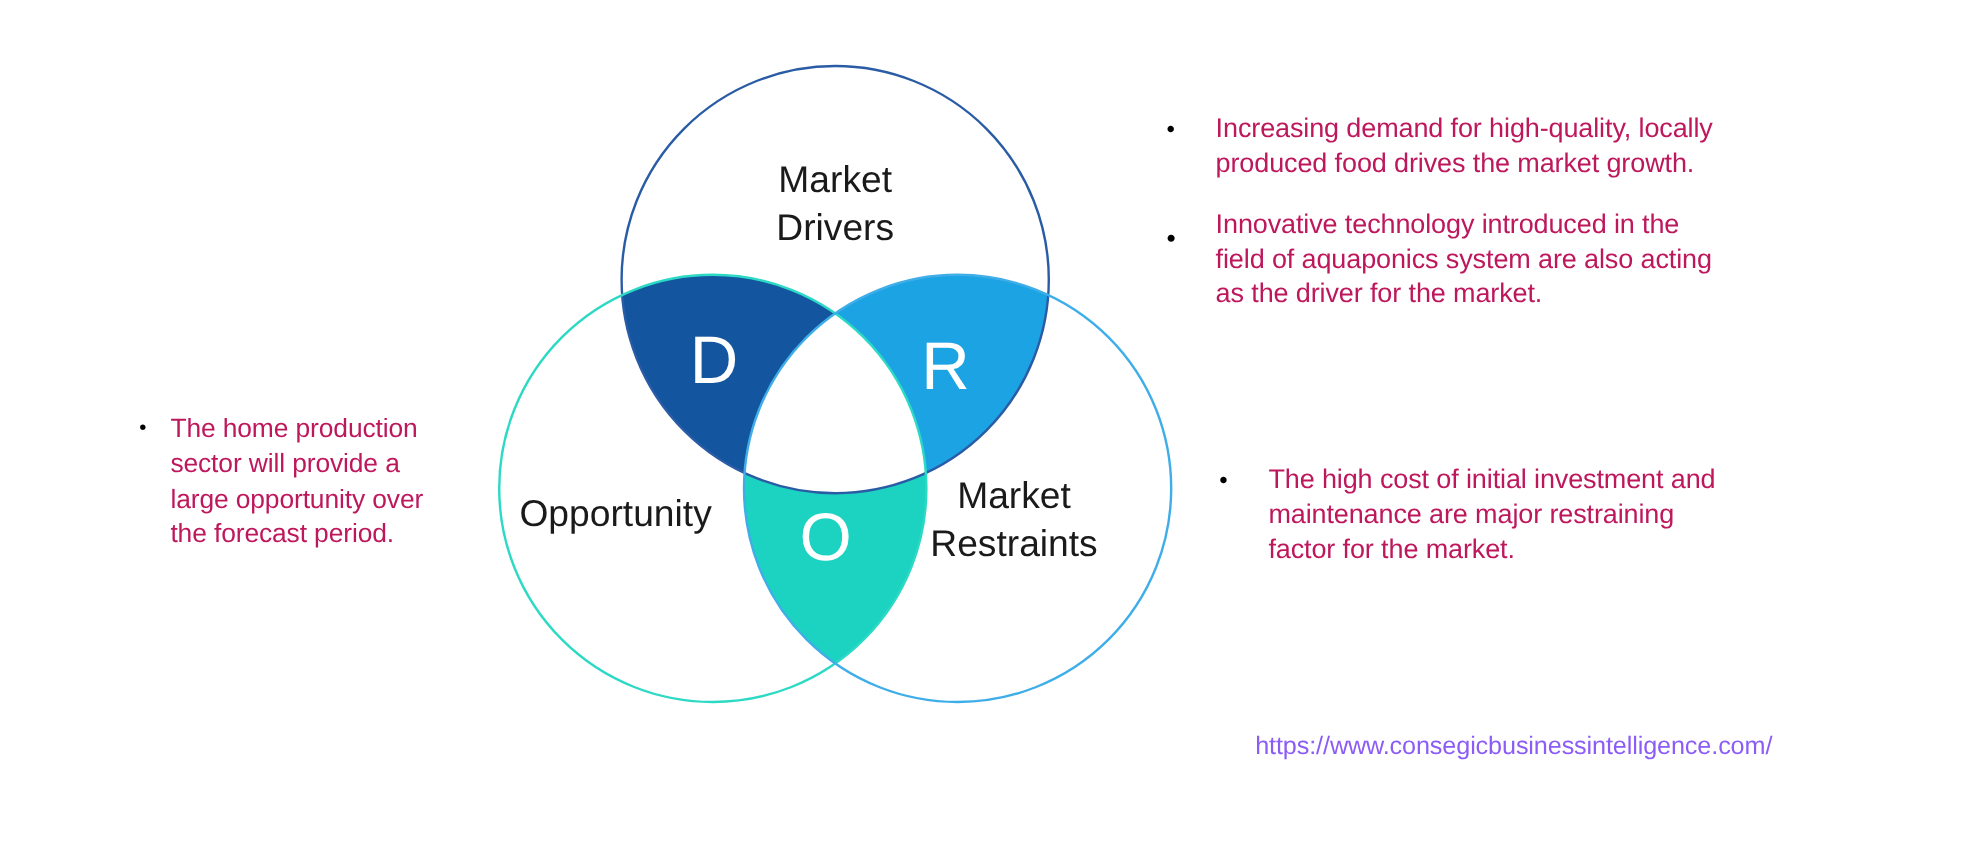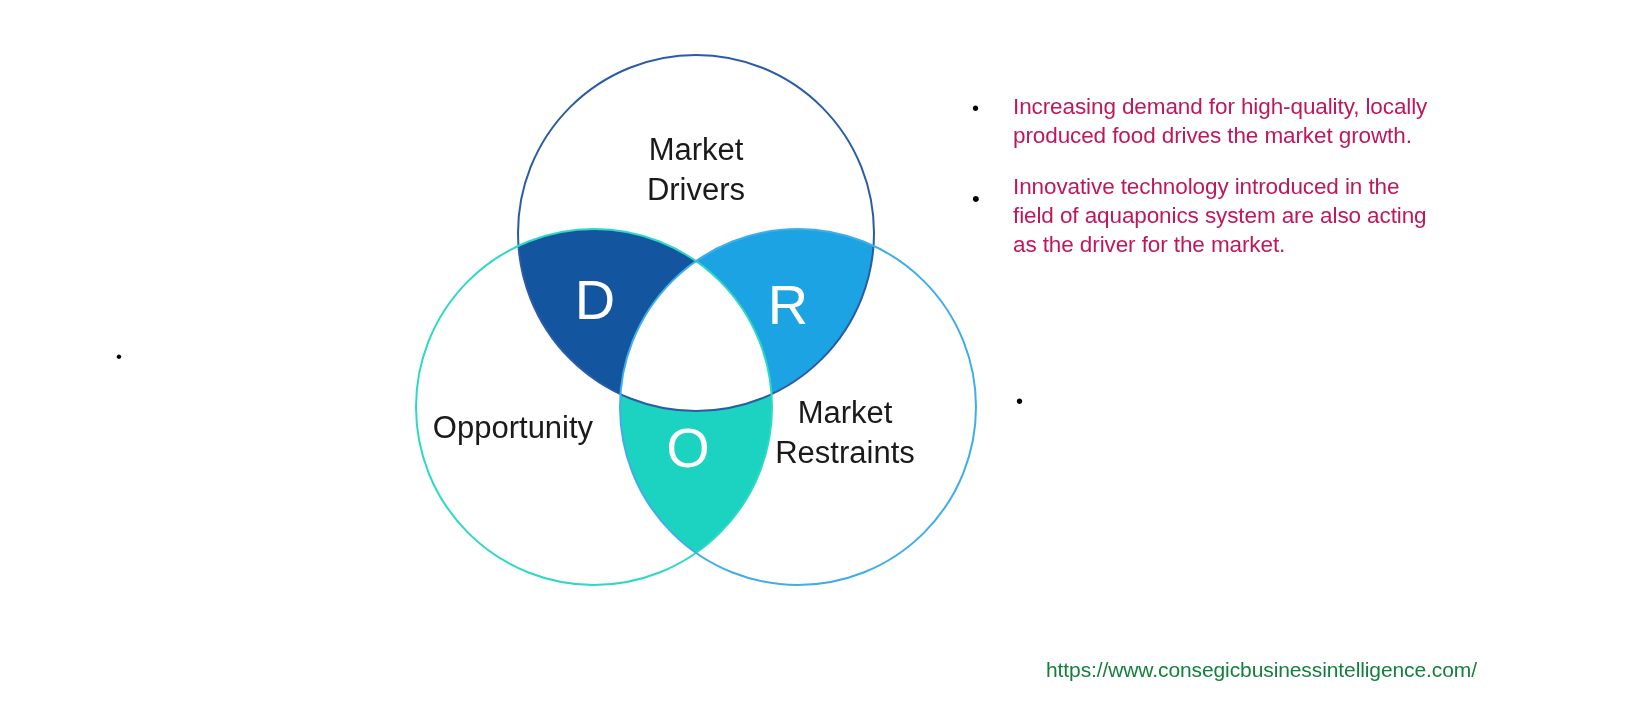--- a/index.html
+++ b/index.html
@@ -102,23 +102,23 @@
     left: 1012px;
     top: 385px;
     width: 420px;
   }
   #right-block-restraints .bullet-dot { padding-top: 6px; width: 45px; }
 
   
   #source-url {
     position: absolute;
     left: 1046px;
-    top: 658px;
+    top: 610px;
     font-size: 21px;
-    color: #15803d;
+    color: #8b5cf6;
     letter-spacing: -0.1px;
     white-space: nowrap;
   }
 </style>
 </head>
 <body>
 
 <div id="venn-stage">
 
   <div class="venn-wrap">
@@ -176,35 +176,37 @@
 
       <text class="lens-letter" x="219" y="289">D</text>
       <text class="lens-letter" x="412" y="294">R</text>
       <text class="lens-letter" x="312" y="437">O</text>
     </svg>
   </div>
 
   <div class="bullet-block" id="left-block">
     <div class="bullet-row">
       <span class="bullet-dot">•</span>
+      <span class="bullet-text">The home production sector will provide a large opportunity over the forecast period.</span>
     </div>
   </div>
 
   <div class="bullet-block" id="right-block-drivers">
     <div class="bullet-row">
       <span class="bullet-dot">•</span>
       <span class="bullet-text">Increasing demand for high-quality, locally produced food drives the market growth.</span>
     </div>
     <div class="bullet-row dot-low">
       <span class="bullet-dot">•</span>
       <span class="bullet-text">Innovative technology introduced in the field of aquaponics system are also acting as the driver for the market.</span>
     </div>
   </div>
 
   <div class="bullet-block" id="right-block-restraints">
     <div class="bullet-row">
       <span class="bullet-dot">•</span>
+      <span class="bullet-text">The high cost of initial investment and maintenance are major restraining factor for the market.</span>
     </div>
   </div>
 
   <div id="source-url">https://www.consegicbusinessintelligence.com/</div>
 
 </div>
 
 </body></html>

